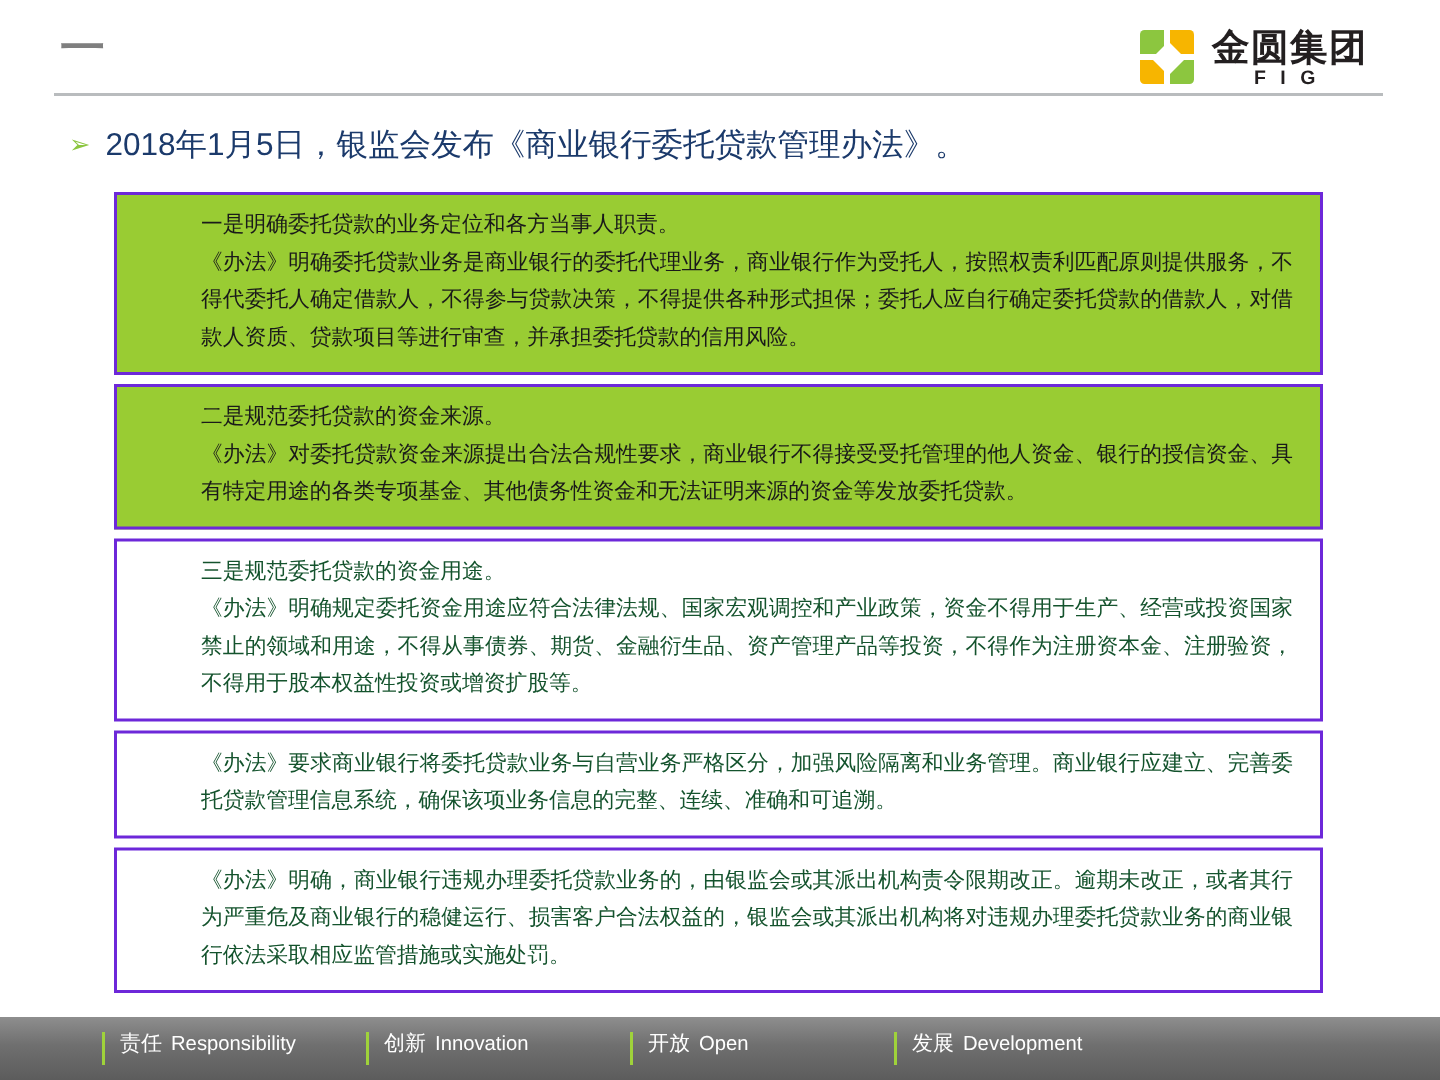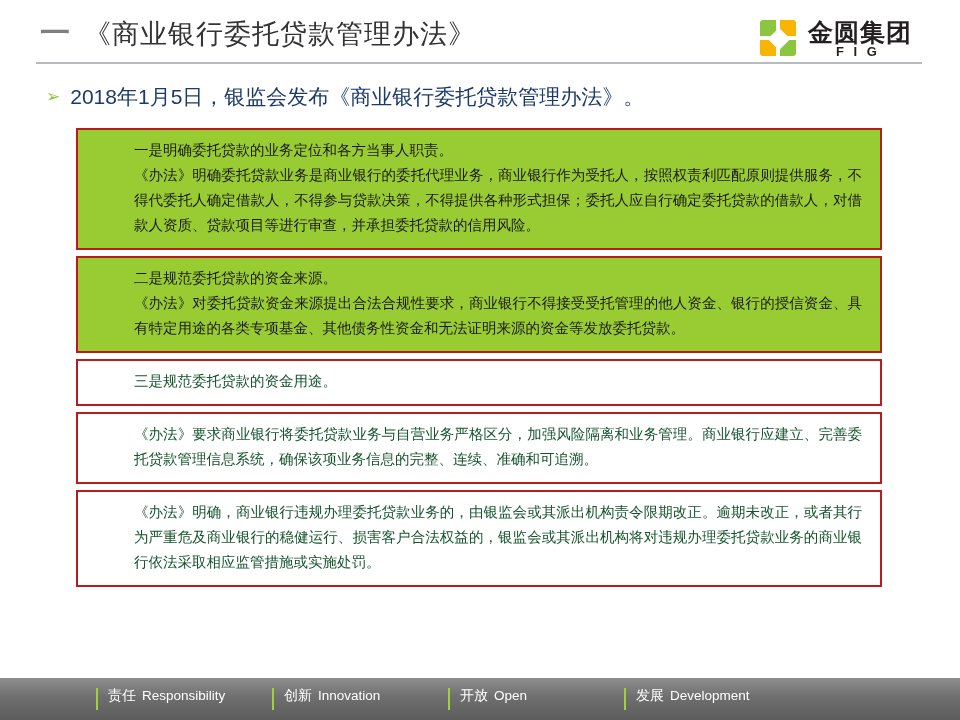--- a/index.html
+++ b/index.html
@@ -138,21 +138,21 @@
   }
 
   
   .boxes {
     position: absolute;
     left: 76px;
     top: 128px;
     width: 806px;
   }
   .box {
-    border: 2px solid #b91c1c;
+    border: 2px solid #6d28d9;
     box-sizing: border-box;
     margin-bottom: 6px;
     padding: 8px 18px 10px 56px;
   }
   .box.green {
     background: #99cc33;
   }
   .box.white {
     background: #ffffff;
   }
@@ -174,21 +174,21 @@
     width: 960px;
     height: 42px;
     background: linear-gradient(to bottom, #8e8e8e 0%, #6f6f6f 45%, #5c5c5c 100%);
   }
   .footer-inner {
     position: relative;
     width: 960px;
     height: 42px;
     display: flex;
     align-items: center;
-    padding-left: 96px;
+    padding-left: 68px;
     box-sizing: border-box;
   }
   .footer-item {
     display: flex;
     align-items: baseline;
     width: 176px;
     border-left: 2px solid #9fd23a;
     padding-left: 10px;
     box-sizing: border-box;
     height: 22px;
@@ -206,21 +206,20 @@
   }
 </style>
 </head>
 <body>
 
 <div class="slide">
 
   <div class="header">
     <div class="title-row">
       <span class="title-dash">一</span>
-      <span class="title-text">《商业银行委托贷款管理办法》</span>
     </div>
     <div class="title-underline"></div>
 
     <div class="logo">
       <div class="logo-mark">
         <div class="q q1"></div>
         <div class="q q2"></div>
         <div class="q q3"></div>
         <div class="q q4"></div>
         <div class="center"></div>
@@ -244,20 +243,21 @@
       <p>《办法》明确委托贷款业务是商业银行的委托代理业务，商业银行作为受托人，按照权责利匹配原则提供服务，不得代委托人确定借款人，不得参与贷款决策，不得提供各种形式担保；委托人应自行确定委托贷款的借款人，对借款人资质、贷款项目等进行审查，并承担委托贷款的信用风险。</p>
     </div>
 
     <div class="box green">
       <p class="lead">二是规范委托贷款的资金来源。</p>
       <p>《办法》对委托贷款资金来源提出合法合规性要求，商业银行不得接受受托管理的他人资金、银行的授信资金、具有特定用途的各类专项基金、其他债务性资金和无法证明来源的资金等发放委托贷款。</p>
     </div>
 
     <div class="box white">
       <p class="lead">三是规范委托贷款的资金用途。</p>
+      <p>《办法》明确规定委托资金用途应符合法律法规、国家宏观调控和产业政策，资金不得用于生产、经营或投资国家禁止的领域和用途，不得从事债券、期货、金融衍生品、资产管理产品等投资，不得作为注册资本金、注册验资，不得用于股本权益性投资或增资扩股等。</p>
     </div>
 
     <div class="box white">
       <p>《办法》要求商业银行将委托贷款业务与自营业务严格区分，加强风险隔离和业务管理。商业银行应建立、完善委托贷款管理信息系统，确保该项业务信息的完整、连续、准确和可追溯。</p>
     </div>
 
     <div class="box white">
       <p>《办法》明确，商业银行违规办理委托贷款业务的，由银监会或其派出机构责令限期改正。逾期未改正，或者其行为严重危及商业银行的稳健运行、损害客户合法权益的，银监会或其派出机构将对违规办理委托贷款业务的商业银行依法采取相应监管措施或实施处罚。</p>
     </div>
 

